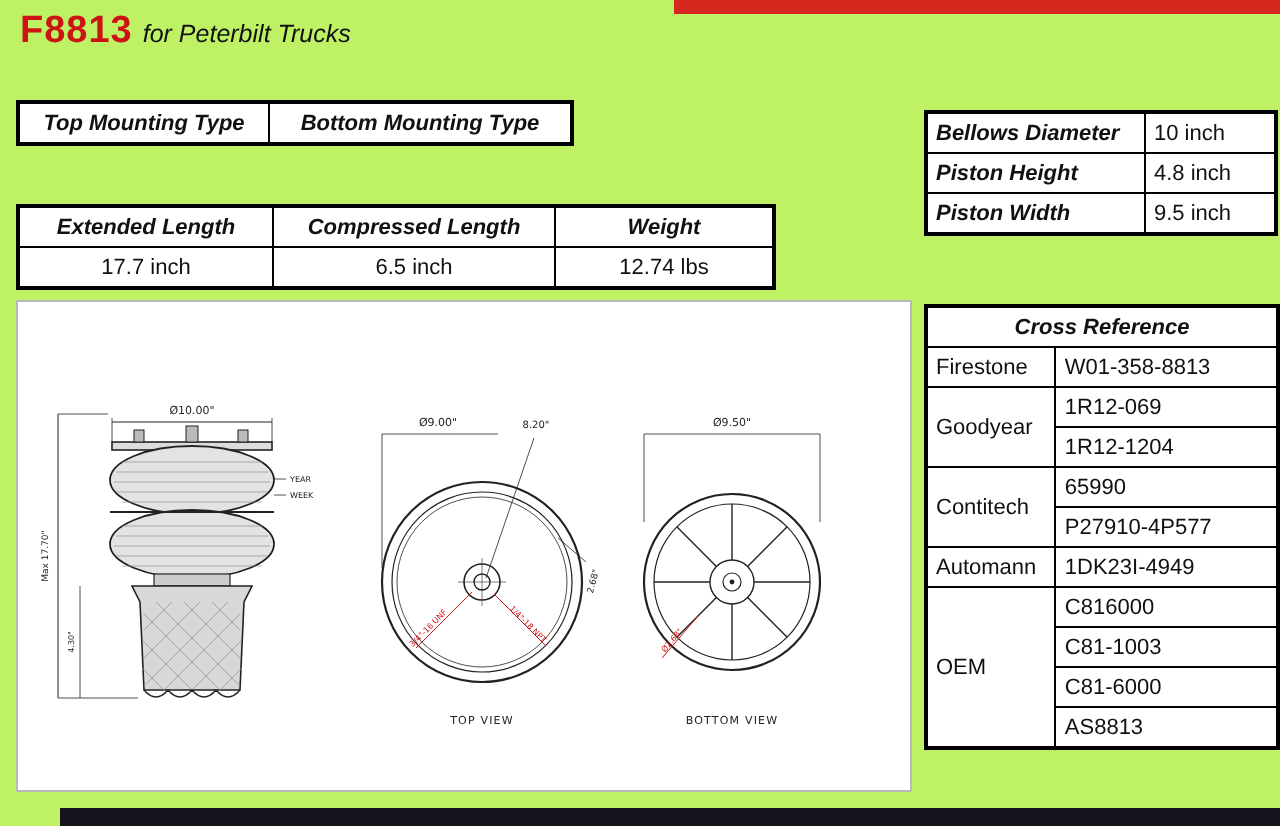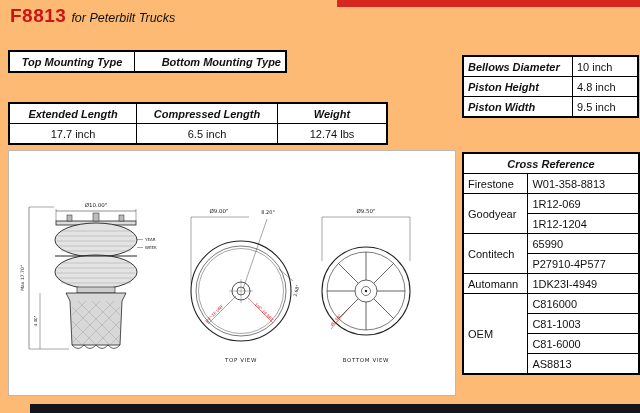--- a/index.html
+++ b/index.html
@@ -1,33 +1,33 @@
 <!DOCTYPE html>
 <html><head>
 <meta charset="utf-8">
 <style>
   html,body { margin:0; padding:0; background:#fff; }
   .page {
-    position:relative; width:640px; height:413px; background:#fdba74;
+    position:relative; width:640px; height:413px; background:#bef264;
     font-family:"Liberation Sans", sans-serif; overflow:hidden; color:#111;
   }
   .red-top-bar { position:absolute; left:337px; right:0; top:0; height:7px; background:#d6281e; }
   .footer-bar { position:absolute; left:30px; right:0; bottom:0; height:9px; background:#14141c; }
 
   .part-header { position:absolute; left:10px; top:5px; white-space:nowrap; }
   .part-number { color:#cc1414; font-weight:bold; font-size:19px; letter-spacing:0.5px; }
   .subtitle { font-style:italic; font-size:12.5px; margin-left:5px; color:#111; }
 
   table.tbl { border-collapse:collapse; position:absolute; background:#fff; border:2px solid #000; }
   table.tbl th, table.tbl td { border:1px solid #000; font-size:11px; padding:1px 4px; text-align:center; height:17px; }
   table.tbl th { font-weight:bold;font-style:italic; }
 
   #mounting-table { left:8px; top:50px; }
   #mounting-table th.c0, #mounting-table td.c0 { width:116px; }
-  #mounting-table th.c1, #mounting-table td.c1 { width:142px;text-align:right; }
+  #mounting-table th.c1, #mounting-table td.c1 { width:142px; }
 
   #dims-table { left:8px; top:102px; }
   #dims-table th.c0, #dims-table td.c0 { width:118px; }
   #dims-table th.c1, #dims-table td.c1 { width:132px; }
   #dims-table th.c2, #dims-table td.c2 { width:100px; }
 
   #specs-table { left:462px; top:55px; }
   #specs-table th.label { width:100px; text-align:left; }
   #specs-table td.value { width:56px; text-align:left; }
 

